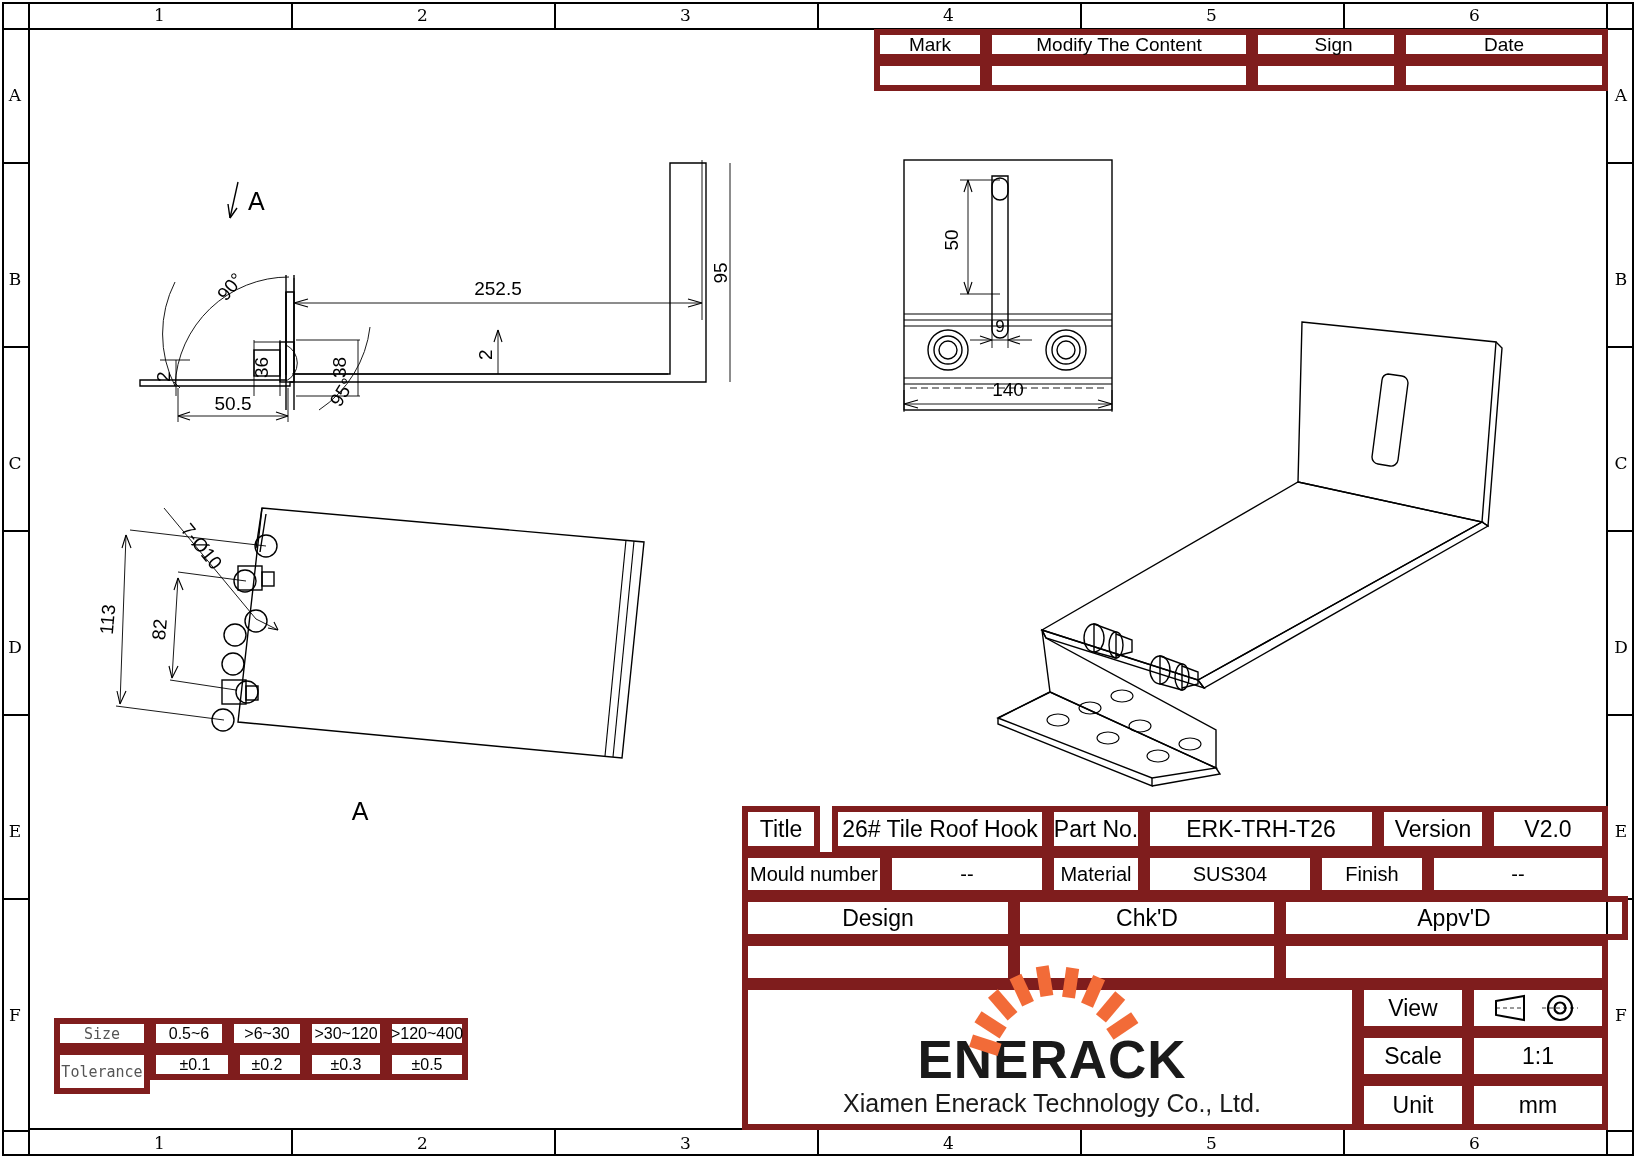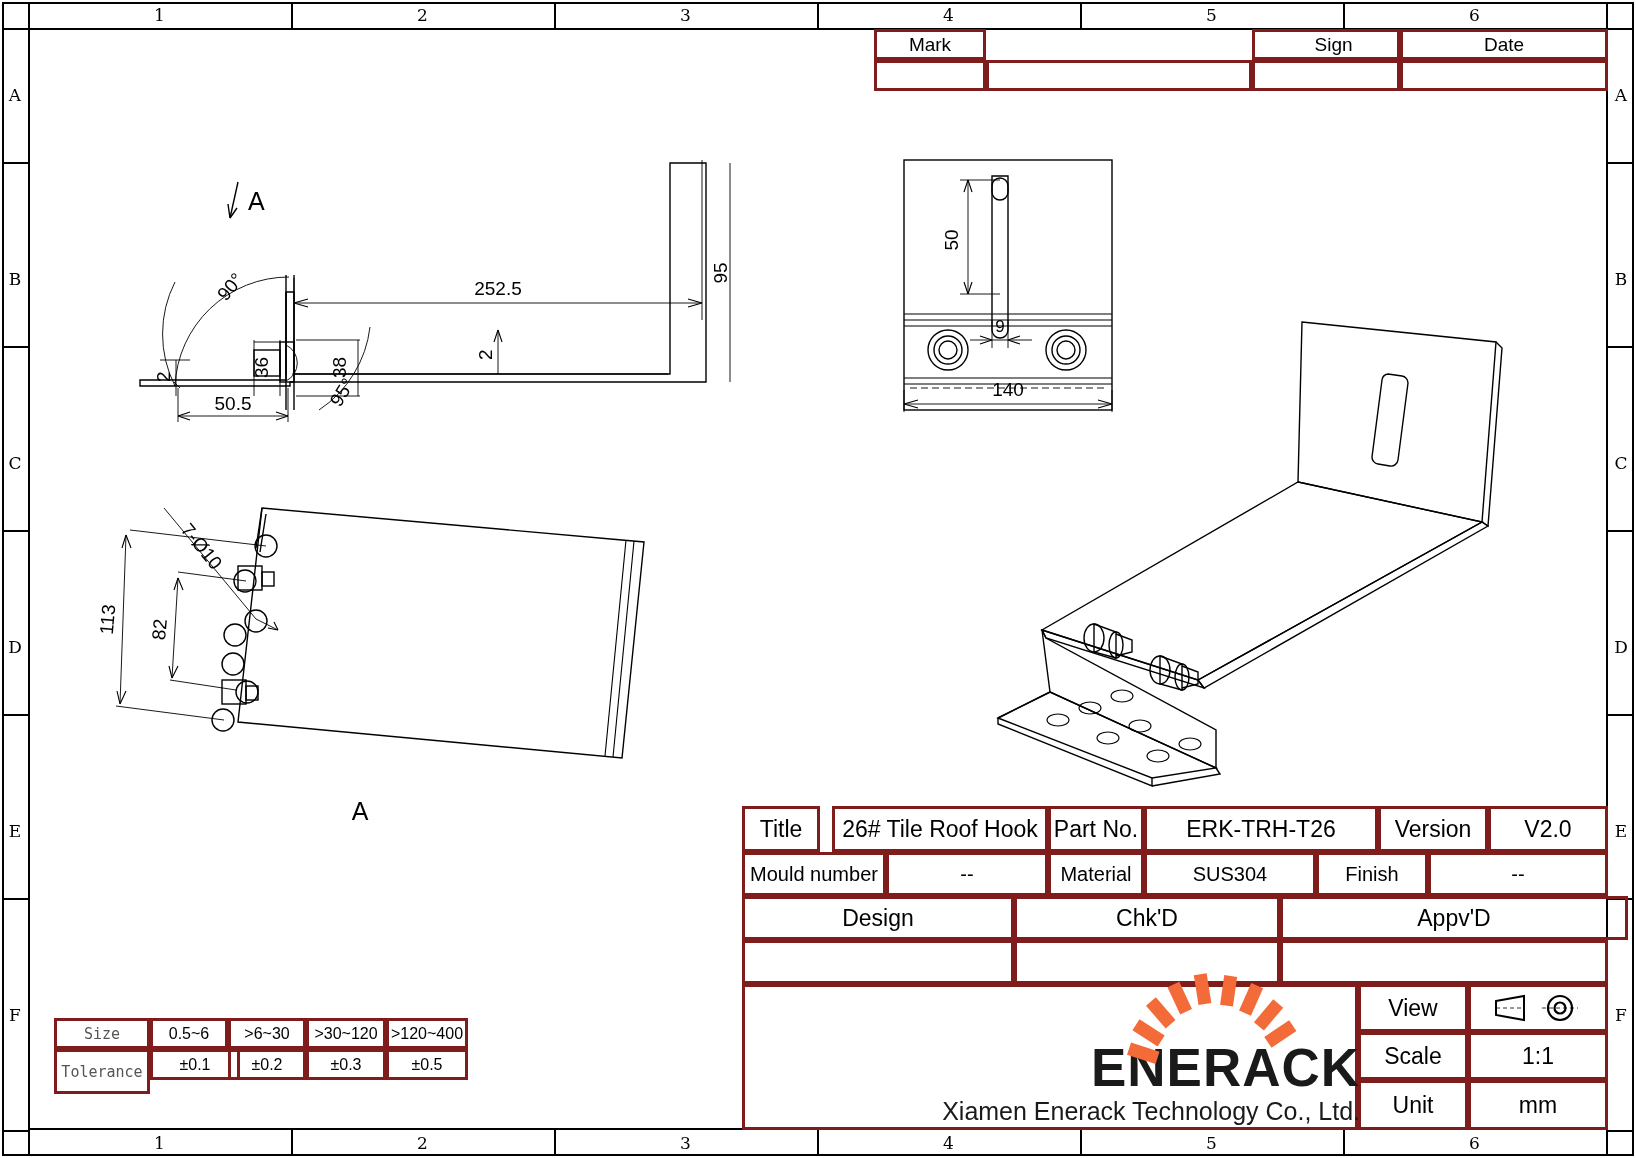--- a/index.html
+++ b/index.html
@@ -38,21 +38,21 @@
     font-size: 17px;
     color: #000;
     text-align: center;
     line-height: 26px;
   }
 
   
   .tbl { position: absolute; }
   .cell {
     position: absolute;
-    border: 3px solid #7f1d1d;
+    border: 6px solid #7f1d1d;
     display: flex;
     align-items: center;
     justify-content: center;
     font-family: "Liberation Sans", sans-serif;
     color: #000;
     background: transparent;
     white-space: nowrap;
   }
 
   
@@ -73,23 +73,23 @@
     color: #555;
   }
 
   
   #logo-wrap {
     position: absolute;
     left: 744px; top: 978px;
     width: 616px; height: 152px;
     display: flex;
     flex-direction: column;
-    align-items: flex-end;
+    align-items: center;
     justify-content: flex-end;
-    padding-bottom: 4px;
+    padding-bottom: 12px;
     pointer-events: none;
   }
   #logo-mark {
     position: relative;
     width: 300px; height: 62px;
     margin-bottom: -4px;
   }
   .ray {
     position: absolute;
     left: 50%; bottom: 0;
@@ -403,20 +403,21 @@
         <ellipse class="ln" cx="1130" cy="640" rx="10" ry="14"></ellipse>
         <path class="ln" d="M 1130 626 L 1152 634 L 1152 660 L 1130 654 Z"></path>
         <ellipse class="ln" cx="1152" cy="647" rx="7" ry="13"></ellipse>
         <path class="ln" d="M 1152 636 L 1168 642 L 1168 654 L 1152 658"></path>
       </g>
     </g>
   </svg>
 
   <div class="tbl" id="rev-block">
     <div class="cell" style="left:0px;   top:0px;  width:112px; height:31px;">Mark</div>
+    <div class="cell" style="left:112px; top:0px;  width:266px; height:31px;">Modify The Content</div>
     <div class="cell" style="left:378px; top:0px;  width:148px; height:31px;padding-left:15px;">Sign</div>
     <div class="cell" style="left:526px; top:0px;  width:208px; height:31px;">Date</div>
     <div class="cell" style="left:0px;   top:31px; width:112px; height:31px;"></div>
     <div class="cell" style="left:112px; top:31px; width:266px; height:31px;"></div>
     <div class="cell" style="left:378px; top:31px; width:148px; height:31px;"></div>
     <div class="cell" style="left:526px; top:31px; width:208px; height:31px;"></div>
   </div>
 
   <div class="tbl" id="title-block">
 

